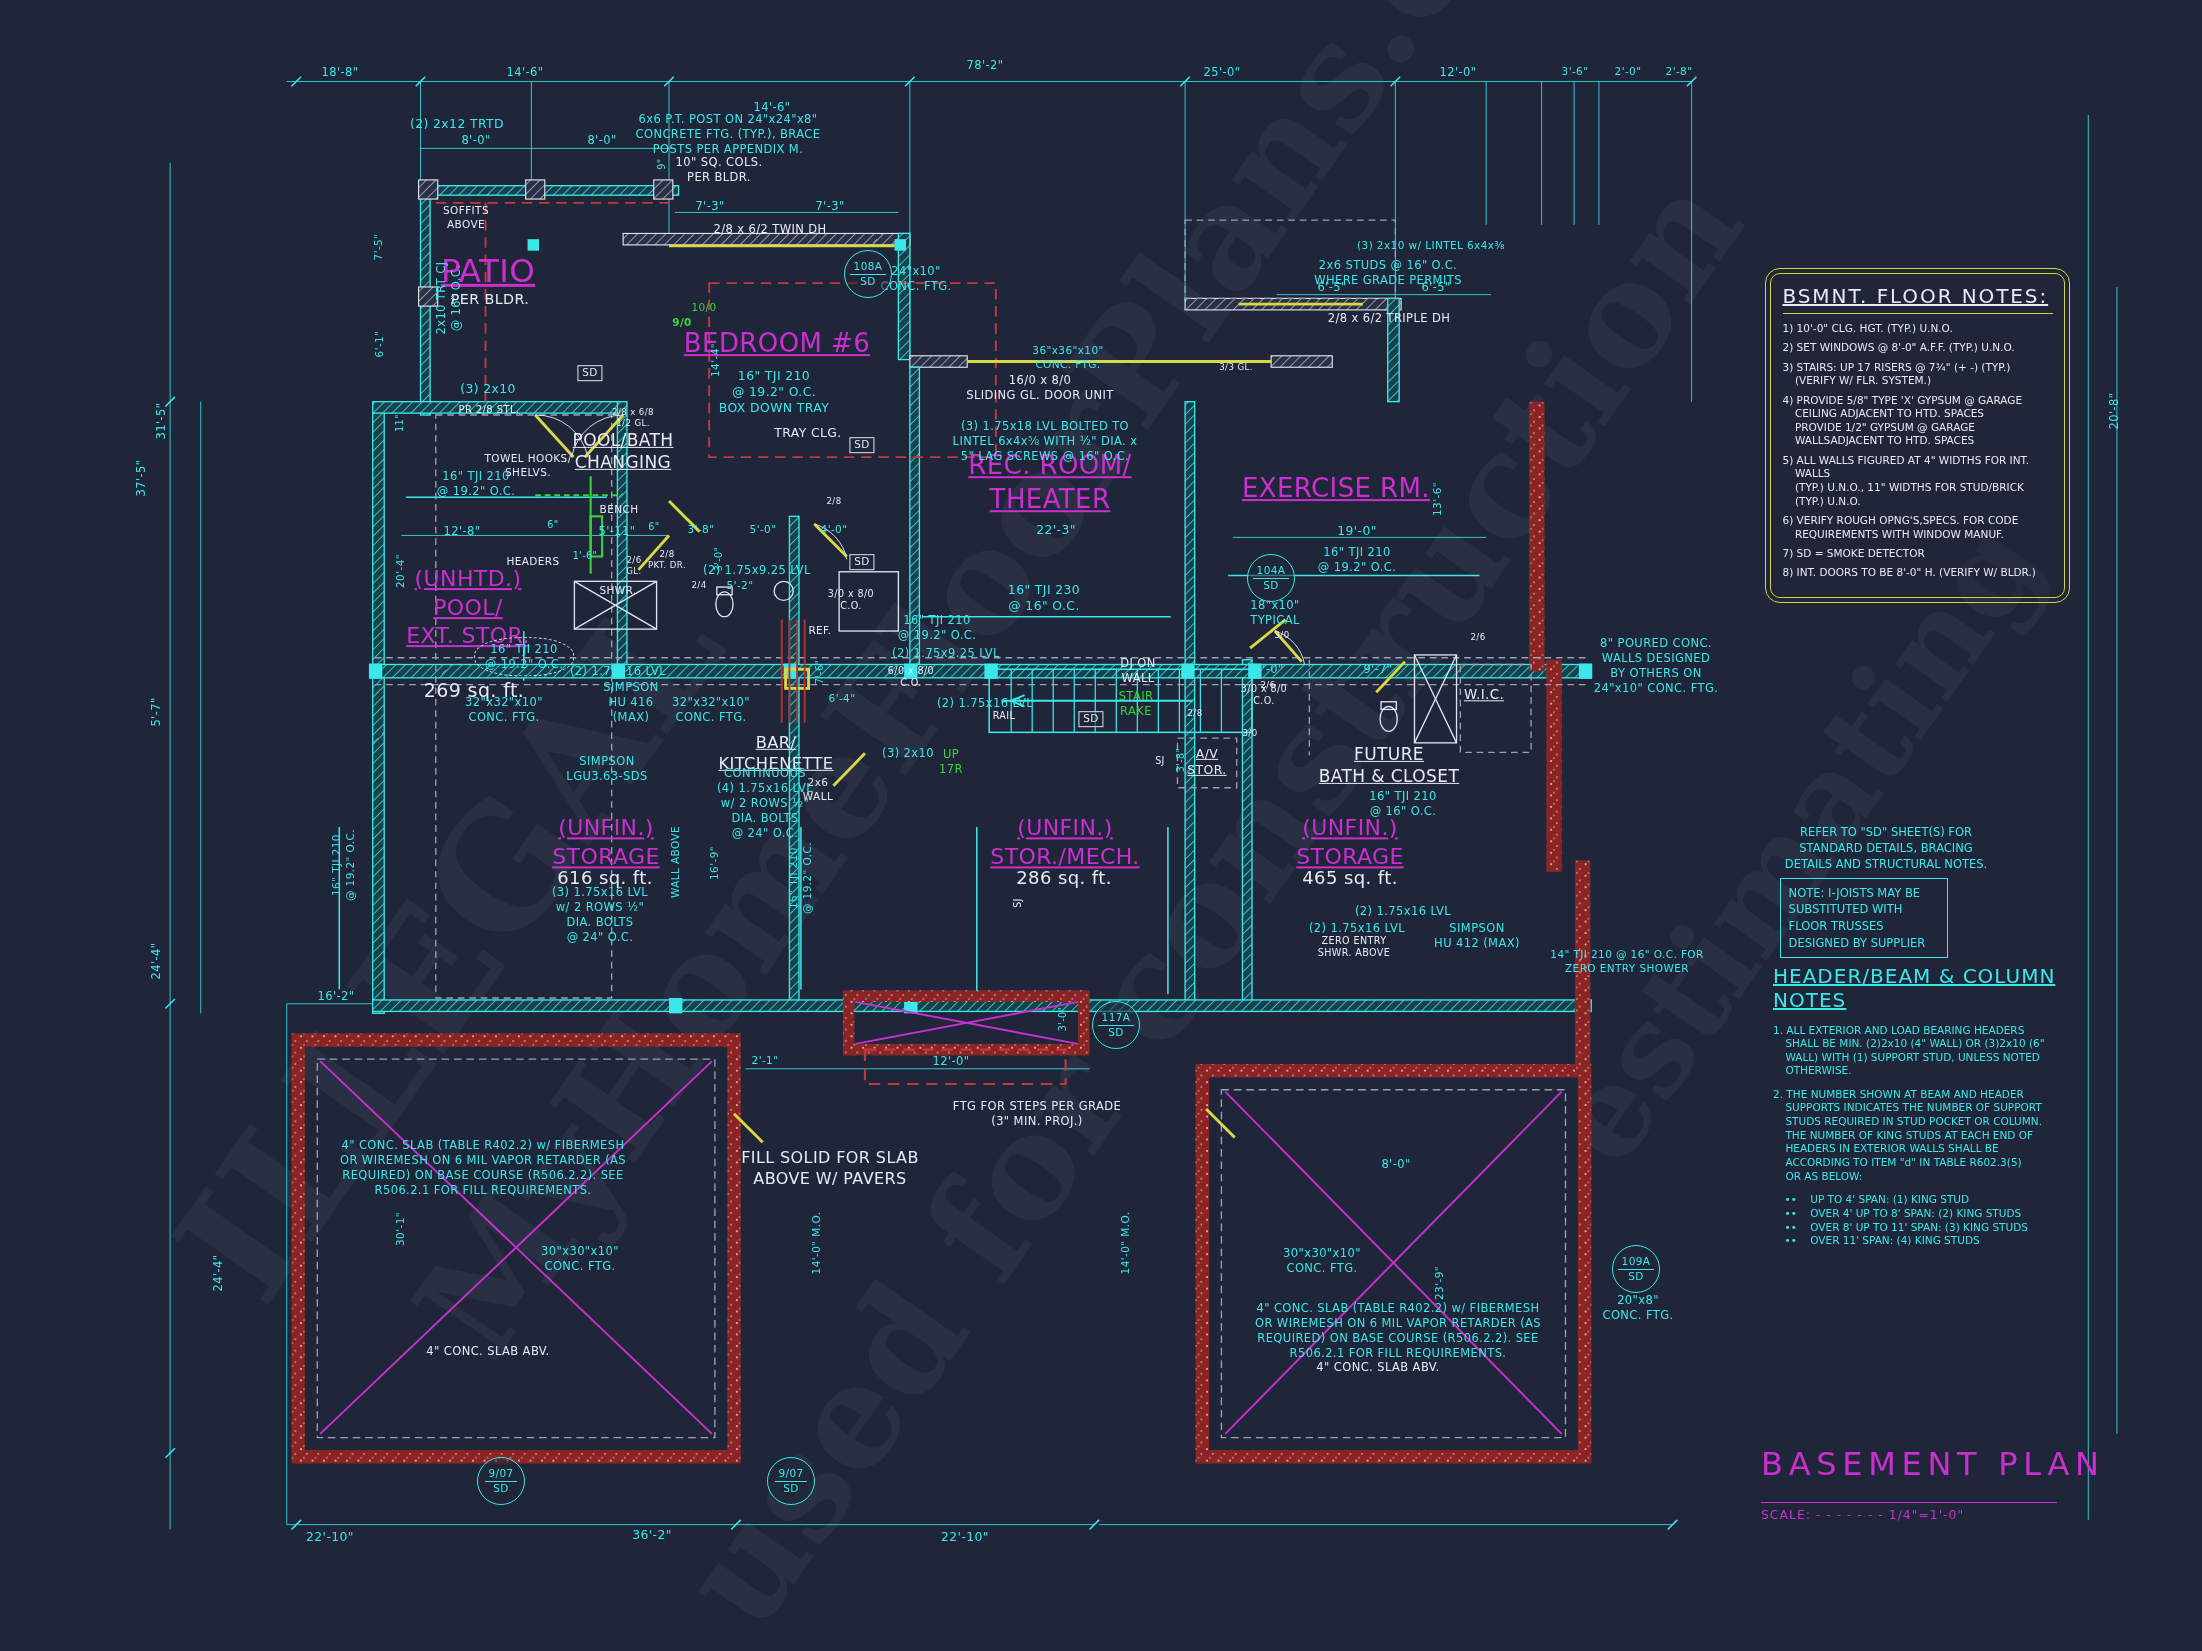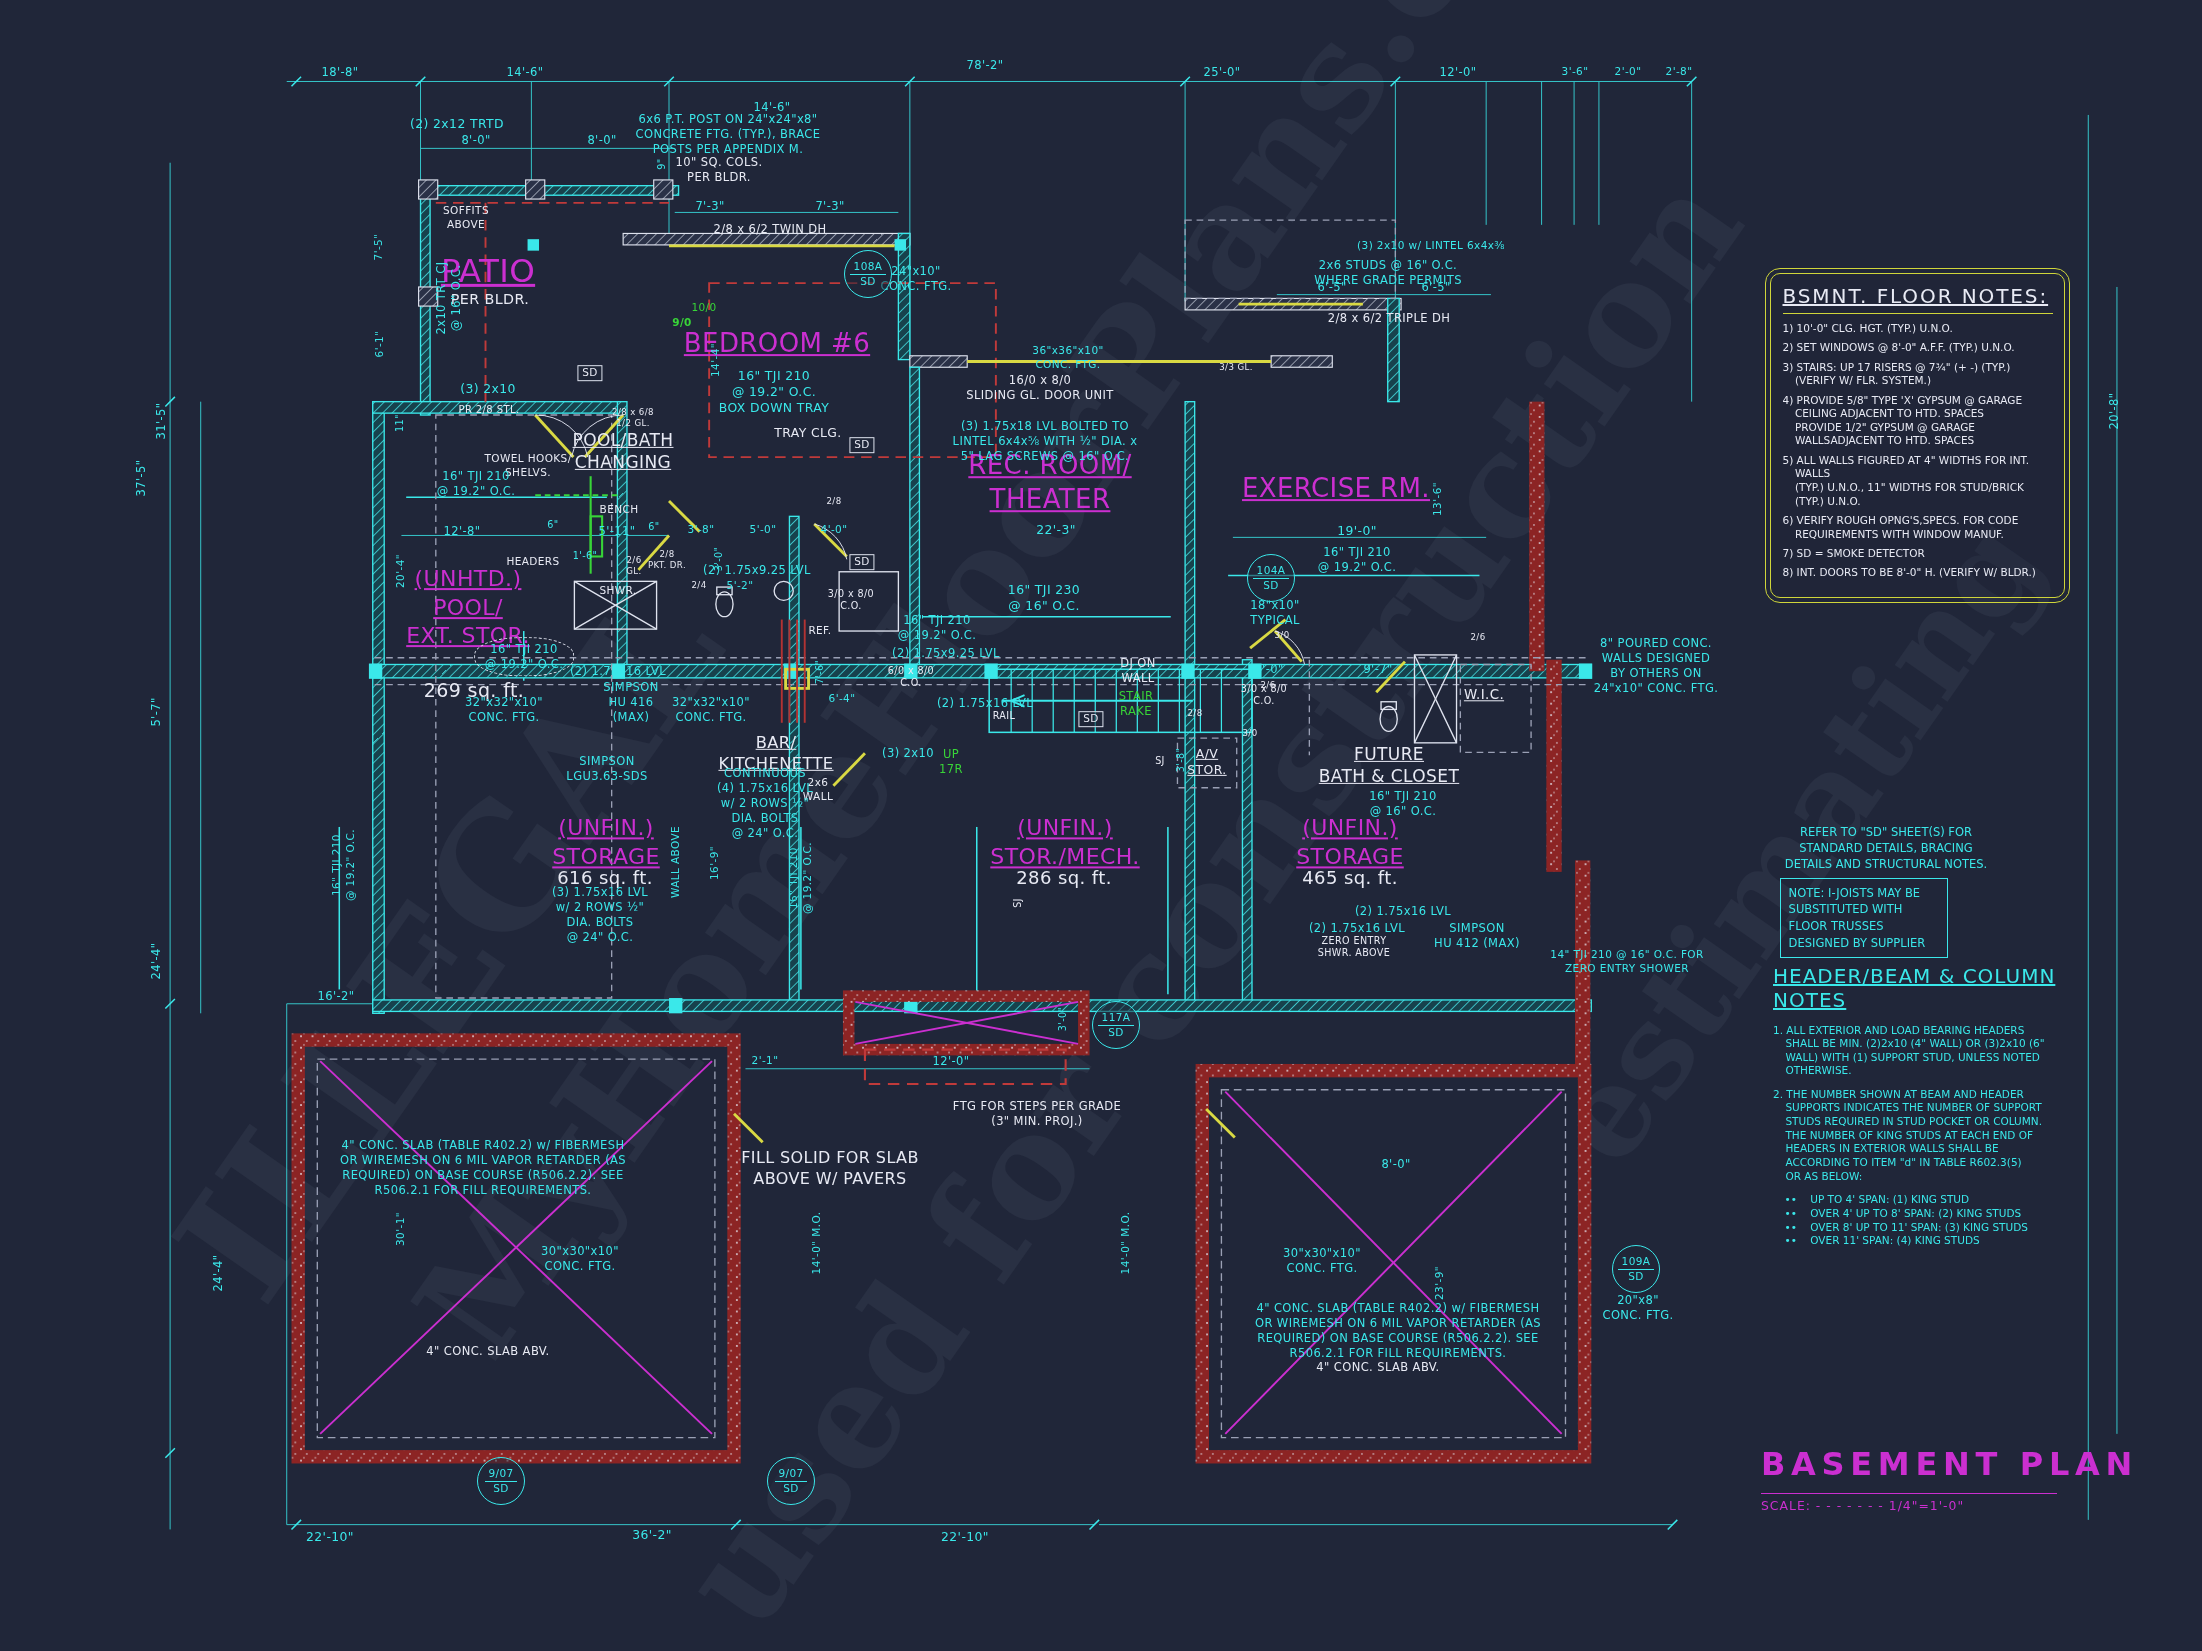--- a/index.html
+++ b/index.html
@@ -32,21 +32,21 @@
       white-space:pre-line;text-align:center;line-height:1.4;}
   #joist-note{left:1780px;top:878px;width:151px;border:1.5px solid #3ae8ea;
       color:#3ae8ea;font-size:11.5px;padding:5.7px 7.6px;line-height:1.45;}
   #header-notes{left:1773px;top:964px;width:287px;color:#3ae8ea;}
   #header-notes .pn-title{font-size:20px;letter-spacing:1px;text-decoration:underline;
       margin-bottom:11.5px;color:#3ae8ea;}
   #header-notes .note-item{color:#3ae8ea;font-size:10.5px;margin-bottom:9.6px;}
   #header-notes .span-item{color:#3ae8ea;font-size:10.5px;margin:1.9px 0 1.9px 11.5px;white-space:pre;}
   #title-block{left:1761px;top:1445px;width:296px;}
   #title-block .tb-title{color:#cb2fd0;font-size:32px;letter-spacing:5.7px;
-      border-bottom:1.9px solid #cb2fd0;padding-bottom:10px;white-space:nowrap;font-weight:bold;}
+      border-bottom:1.9px solid #cb2fd0;padding-bottom:19px;white-space:nowrap;}
   #title-block .tb-scale{color:#cb2fd0;font-size:12.4px;margin-top:3.8px;letter-spacing:1px;}
 </style>
 </head>
 <body>
 
 <div id="plan">
 
   <div id="wm-layer">
       <div class="wm" style="left: 1013px; top: 535px; font-size: 143px; transform: translate(-50%, -50%) rotate(-55deg);">MyHomeFloorPlans.com</div>
       <div class="wm" style="left: 449px; top: 946px; font-size: 163px; transform: translate(-50%, -50%) rotate(-55deg);">ILLEGAL</div>

